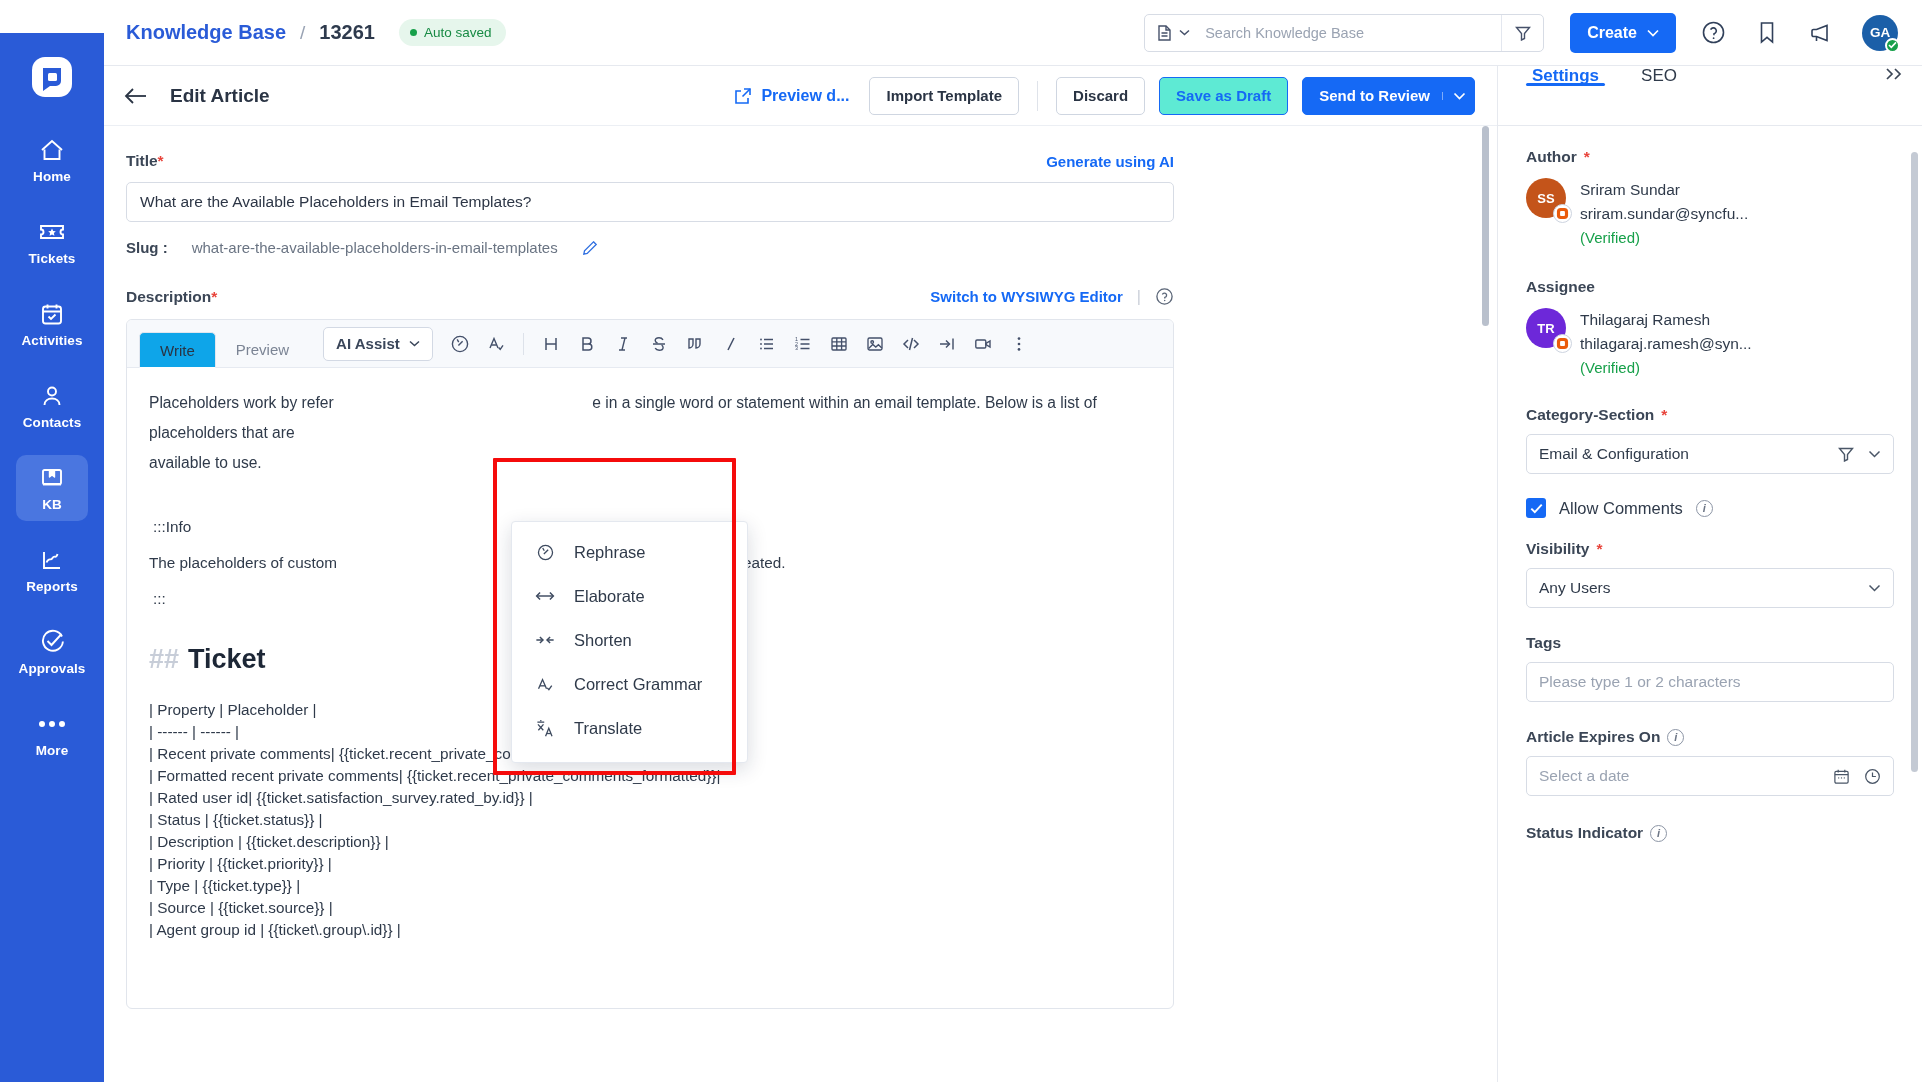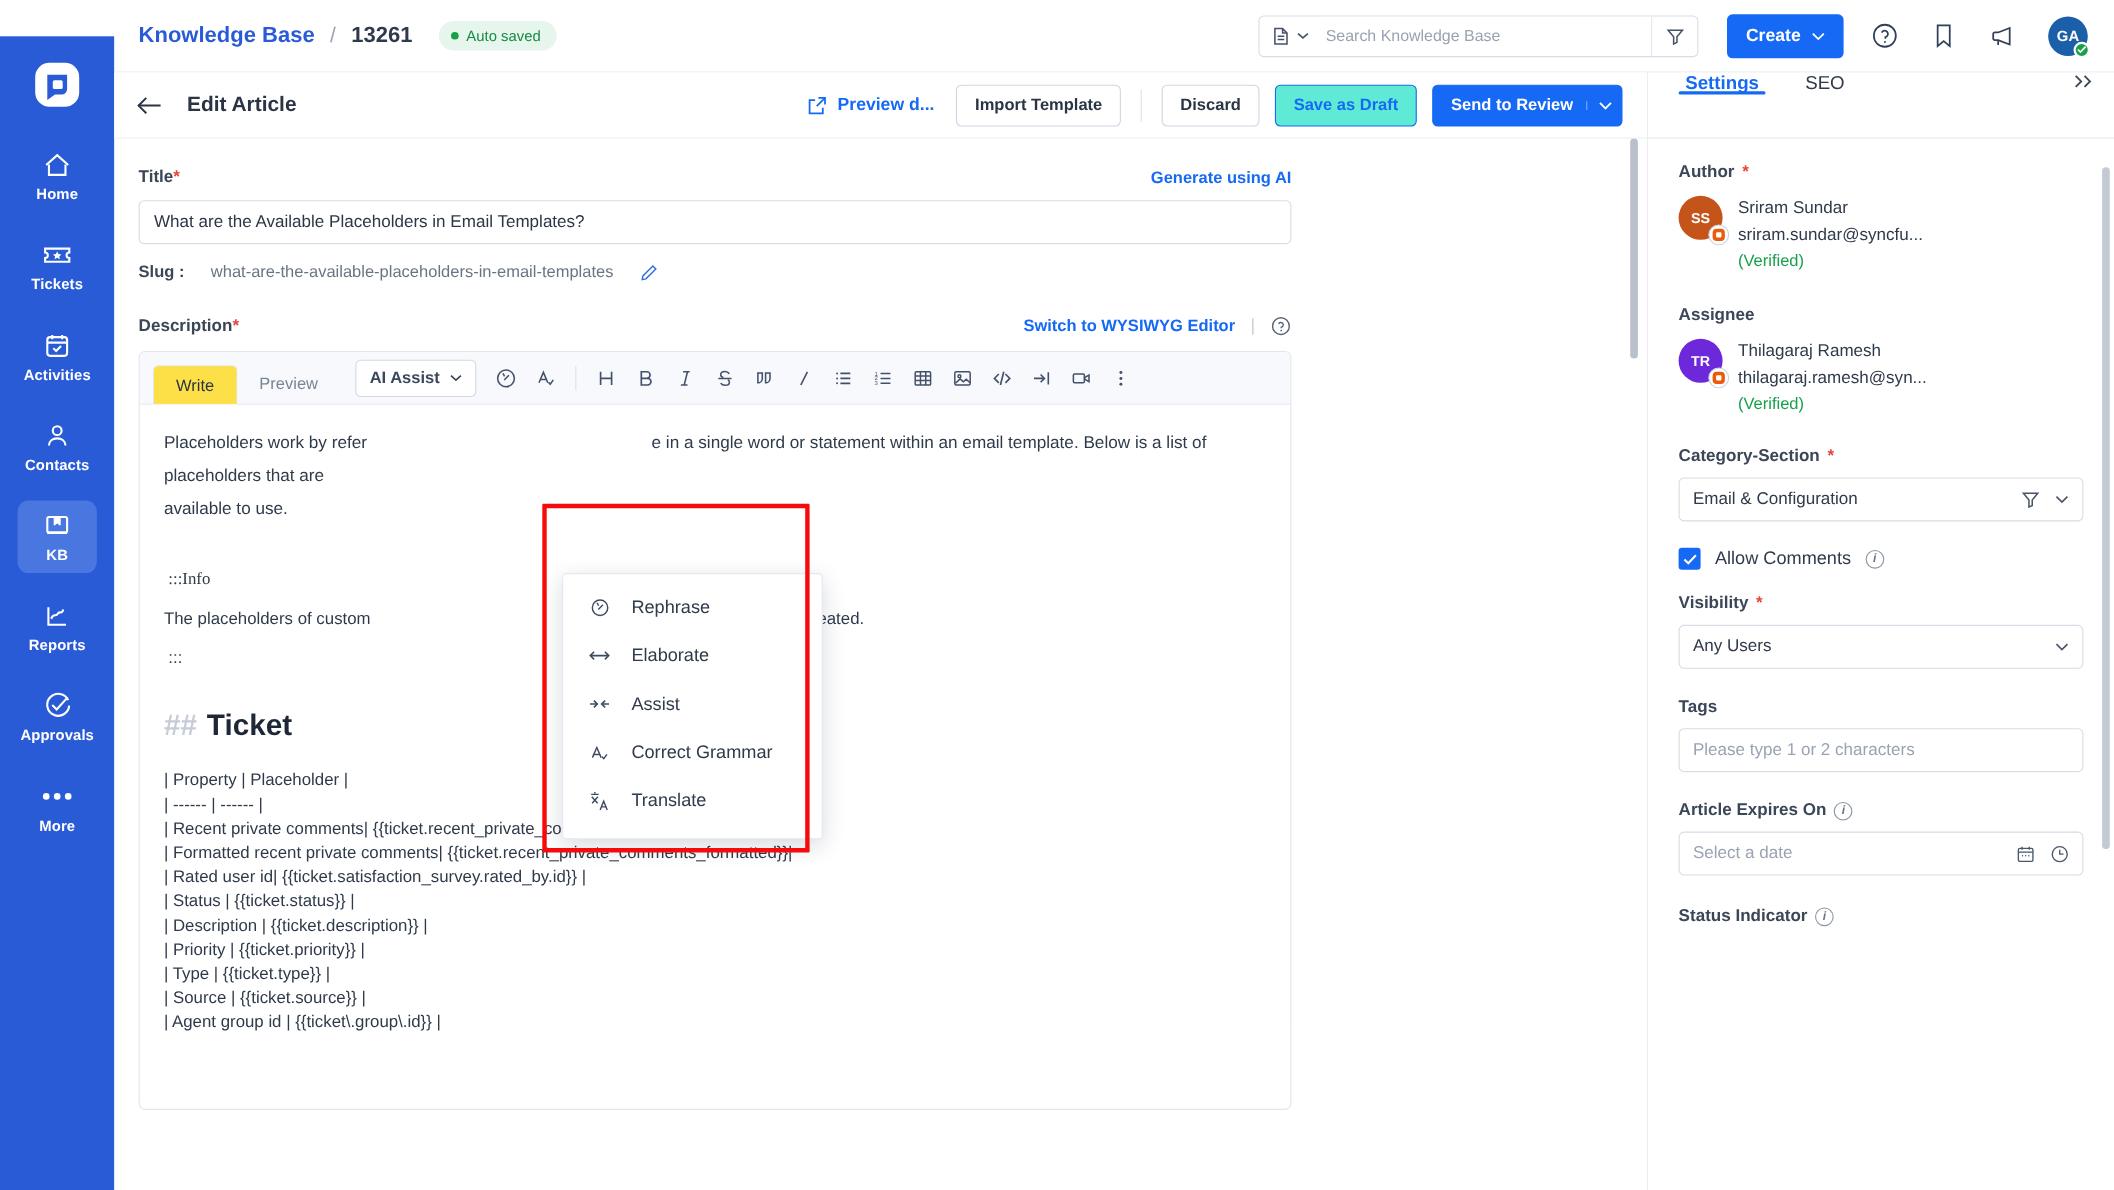--- a/index.html
+++ b/index.html
@@ -137,21 +137,21 @@
   .editor {
     margin-top: 13px; width: 1048px; border: 1px solid #e1e5ec; border-radius: 6px;
     background: #fff; overflow: hidden;
   }
   .editor-head { display: flex; align-items: flex-end; background: #f7f9fc; border-bottom: 1px solid #e6eaf1; height: 48px; }
   .tabs { display: flex; align-items: flex-end; height: 100%; padding-left: 12px; }
   .etab {
     height: 36px; padding: 0 20px; font-size: 15px; color: #7b8494; display: flex;
     align-items: center; border-radius: 5px 5px 0 0; cursor: pointer;
   }
-  .etab.active { background: #fde047; color: #2a3444; border: 1px solid #e2e6ee; border-bottom-color: #fff; position: relative; top: 1px; }
+  .etab.active { background: #0ea5e9; color: #2a3444; border: 1px solid #e2e6ee; border-bottom-color: #fff; position: relative; top: 1px; }
   .toolbar { display: flex; align-items: center; height: 100%; flex: 1; gap: 2px; }
   .tb-btn { width: 34px; height: 34px; display:flex; align-items:center; justify-content:center; cursor:pointer; border-radius:4px; color:#44506a; }
   .ai-assist {
     height: 34px; border: 1px solid #d3d9e4; background: #fff; border-radius: 5px;
     display: flex; align-items: center; gap: 9px; padding: 0 12px; font-size: 15px;
     color: #3a465a; font-weight: 600; cursor: pointer; margin-right: 8px;
   }
   .tb-sep { width: 1px; height: 22px; background: #dde2ea; margin: 0 8px; }
 
   .editor-body { padding: 20px 22px 0 22px; height: 640px; overflow: hidden; }
@@ -589,21 +589,21 @@
               <div class="editor-body">
                 <div class="par">
                   <span>Placeholders work by refer</span>
                   <span style="display:inline-block;width:250px;"></span>
                   <span>e in a single word or statement within an email template. Below is a list of placeholders that are</span>
                 </div>
                 <div class="par">available to use.</div>
 
                 <div style="height:38px;"></div>
 
-                <div class="mono-line" style="padding-left:4px;font-family:Liberation Serif, serif;">:::Info</div>
+                <div class="mono-line" style="padding-left:4px;">:::Info</div>
                 <div class="mono-line" style="margin-top:14px;">
                   <span>The placeholders of custom</span>
                   <span style="display:inline-block;width:248px;"></span>
                   <span>n the field you have created.</span>
                 </div>
                 <div class="mono-line" style="margin-top:14px;padding-left:4px;">:::</div>
 
                 <div class="h2md" style="margin-top:34px;">
                   <span class="hash">##</span>
                   <span>Ticket</span>
@@ -648,21 +648,21 @@
             <span>Elaborate</span>
           </div>
           <div class="ai-item">
             <span class="glyph">
               <svg width="20" height="16" viewBox="0 0 22 16" fill="none" stroke="#3d4a5f" stroke-width="1.6">
                   <path d="M1.5 8h7M13.5 8h7"></path>
                   <path d="M5.4 4.6L8.8 8l-3.4 3.4"></path>
                   <path d="M16.6 4.6L13.2 8l3.4 3.4"></path>
                 </svg>
             </span>
-            <span>Assist</span>
+            <span>Shorten</span>
           </div>
           <div class="ai-item">
             <span class="glyph">
               <svg width="20" height="19" viewBox="0 0 20 20" fill="none" stroke="#3d4a5f" stroke-width="1.4">
                   <path d="M3.2 14.5L7.4 4.8l4.2 9.7"></path>
                   <path d="M4.7 11.4h5.5"></path>
                   <path d="M12.4 13.6l1.7 1.9 3-4.2"></path>
                 </svg>
             </span>
             <span>Correct Grammar</span>

